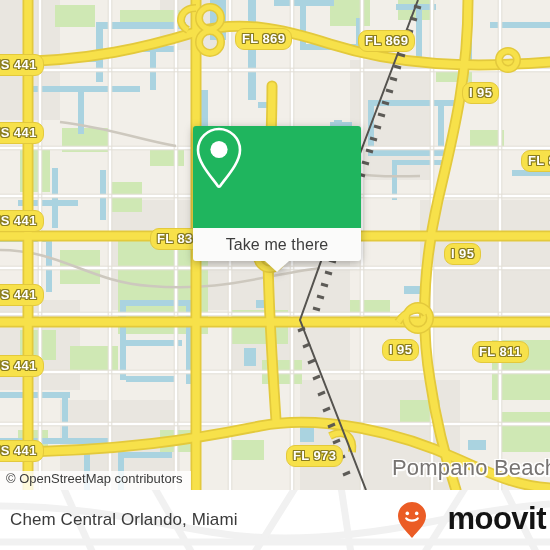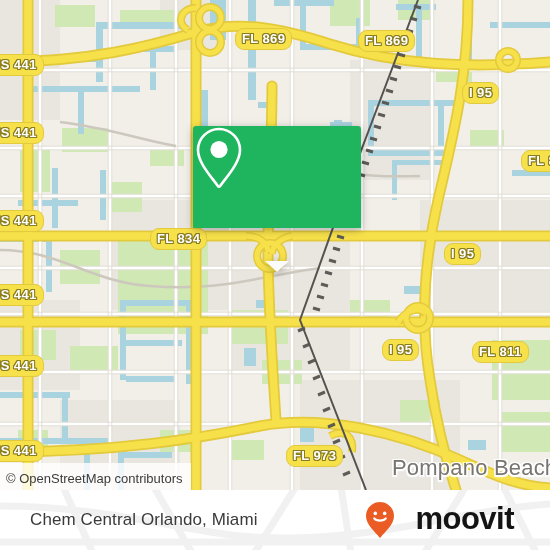--- a/index.html
+++ b/index.html
@@ -49,21 +49,21 @@
       -1.5px  1.5px 0 rgba(255,255,255,.9), 1.5px  1.5px 0 rgba(255,255,255,.9),
        0 2px 2px rgba(255,255,255,.9);
   }
 
   
   #attribution{
     position:absolute;left:0;bottom:0;
     background:rgba(255,255,255,.80);
     color:#3b3b3b;
     font-size:13px;
-    padding:8px 8px 4px 6px;
+    padding:0 8px 4px 6px;
     z-index:40;
     white-space:nowrap;
   }
 
   
   #callout{
     position:absolute;left:193px;top:126px;width:168px;
     z-index:50;
     filter:drop-shadow(0 2px 4px rgba(0,0,0,.28));
   }
@@ -91,27 +91,27 @@
     border-top:11px solid #fbfbfa;
   }
 
   
   #footer{
     position:absolute;left:0;top:490px;width:550px;height:60px;
     background:#ffffff;overflow:hidden;
   }
   #footer .watermark{position:absolute;left:0;top:-10px;opacity:1;}
   #footer .place{
-    position:absolute;left:30px;top:0;height:60px;
+    position:absolute;left:10px;top:0;height:60px;
     display:flex;align-items:center;
     color:#3a3a3a;font-size:17px;letter-spacing:.1px;
     white-space:nowrap;
   }
   #footer .brand{
-    position:absolute;right:36px;top:0;height:60px;
+    position:absolute;right:4px;top:0;height:60px;
     display:flex;align-items:center;gap:20px;
   }
   #footer .brand .wordmark{
     color:#141414;font-size:31px;font-weight:bold;letter-spacing:-.5px;
     line-height:1;margin-bottom:3px;
   }
 </style>
 </head>
 <body>
 
@@ -346,20 +346,21 @@
 
     <div id="attribution">© OpenStreetMap contributors</div>
 
     <div id="callout">
       <div class="head">
         <svg width="52" height="64" viewBox="0 0 52 64">
           <path d="M26 3 C14.4 3 5 12.4 5 24 C5 37 19 51.5 25 60.2 C25.5 60.9 26.5 60.9 27 60.2 C33 51.5 47 37 47 24 C47 12.4 37.6 3 26 3 Z" fill="none" stroke="#ffffff" stroke-width="2.6" stroke-linejoin="round"></path>
           <circle cx="26" cy="23.5" r="8.6" fill="#ffffff"></circle>
         </svg>
       </div>
+      <div class="body">Take me there</div>
       <div class="tail"></div>
     </div>
   </div>
 
   <div id="footer">
     <svg class="watermark" width="550" height="80" viewBox="0 0 550 80">
       <g stroke="#f1f1f1" stroke-width="7" fill="none">
         <path d="M0 26 C80 26 140 40 210 52 C280 64 360 56 430 42 C490 30 520 26 550 24"></path>
         <path d="M60 0 L96 80"></path>
         <path d="M150 0 L196 80"></path>

